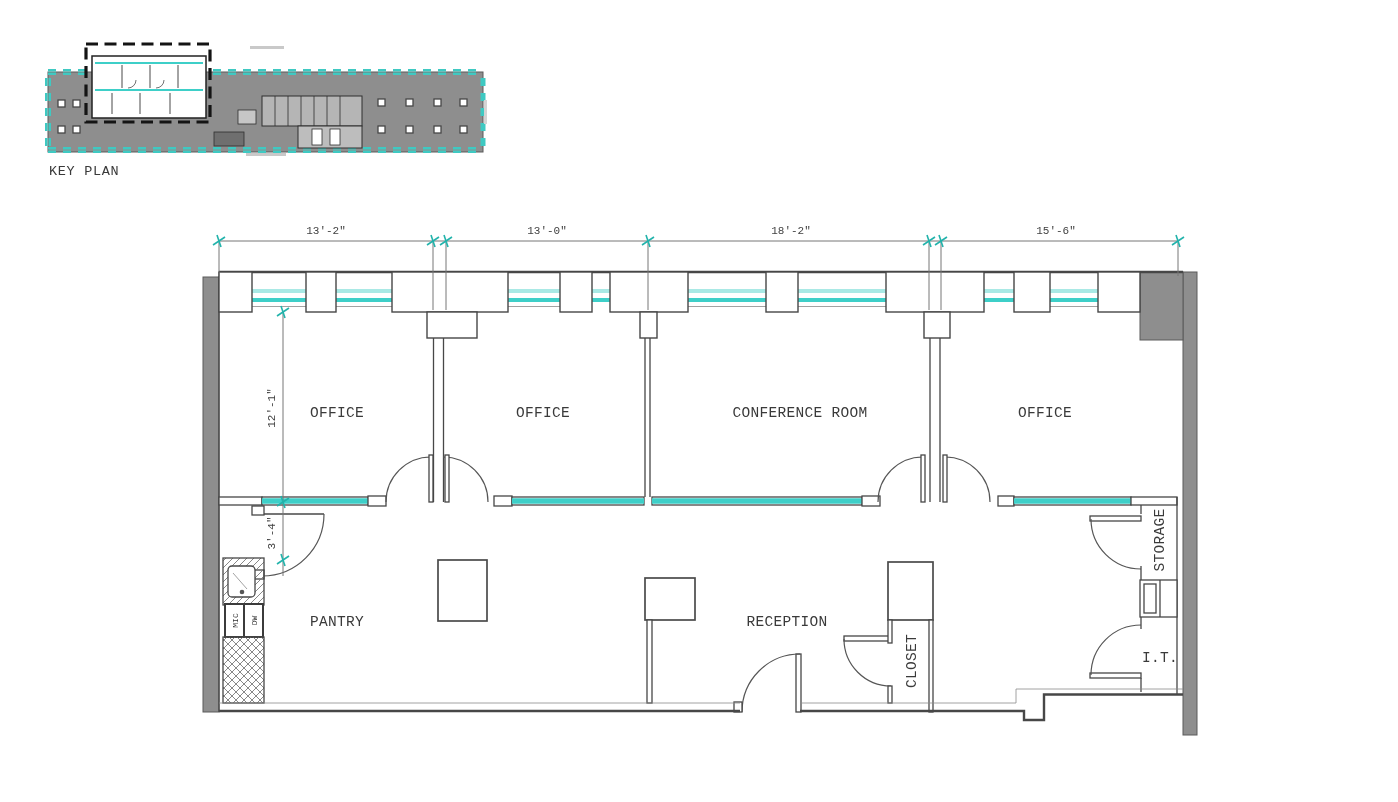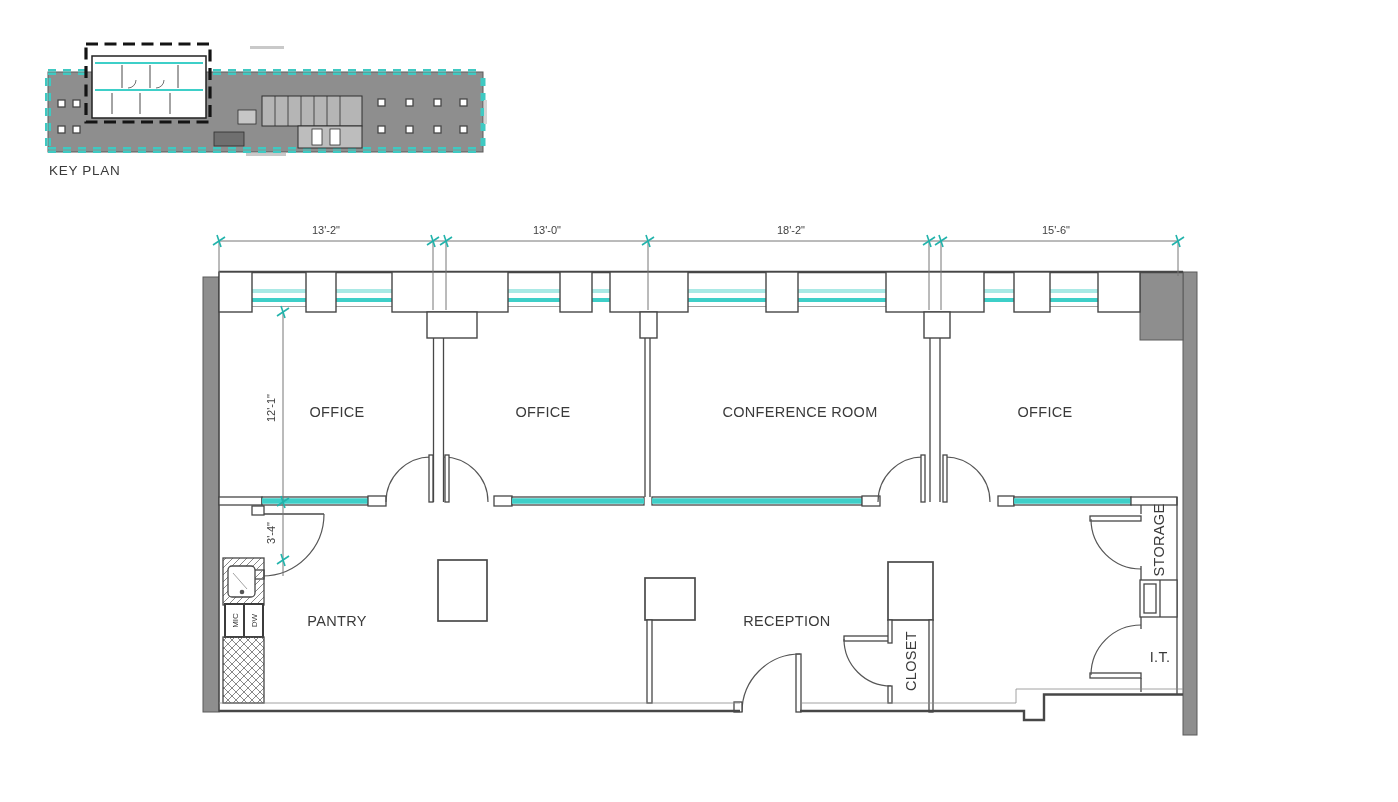--- a/index.html
+++ b/index.html
@@ -1,17 +1,17 @@
 <!DOCTYPE html>
 <html style="--glass: #3ecfc8; --glass_soft: #a9e9e5; --wall_line: #474747; --shell: #8e8e8e; --tick: #22b3ab; --dim_text: #3f3f3f;"><head>
 <meta charset="utf-8">
 <style>
   html,body{margin:0;padding:0;background:#ffffff;}
   .stage{position:relative;width:1398px;height:802px;background:#fff;overflow:hidden;
-         font-family:Liberation Sans, sans-serif;}
+         font-family:Liberation Mono, monospace;}
   svg{display:block}
   .w1{stroke:var(--wall_line,#474747);stroke-width:1.3;fill:none}
   .w2{stroke:var(--wall_line,#474747);stroke-width:2.4;fill:none}
   .thin{stroke:#8a8a8a;stroke-width:.8;fill:none}
   .pier{fill:#ffffff;stroke:var(--wall_line,#474747);stroke-width:1.4}
   .white{fill:#ffffff;stroke:var(--wall_line,#474747);stroke-width:1.3}
   .glassA{stroke:var(--glass_soft,#a9e9e5);stroke-width:4;fill:none}
   .glassB{stroke:var(--glass,#3ecfc8);stroke-width:4;fill:none}
   .glassC{stroke:var(--glass,#3ecfc8);stroke-width:5.5;fill:none}
   .gray{fill:var(--shell,#8e8e8e);stroke:#5a5a5a;stroke-width:1}

